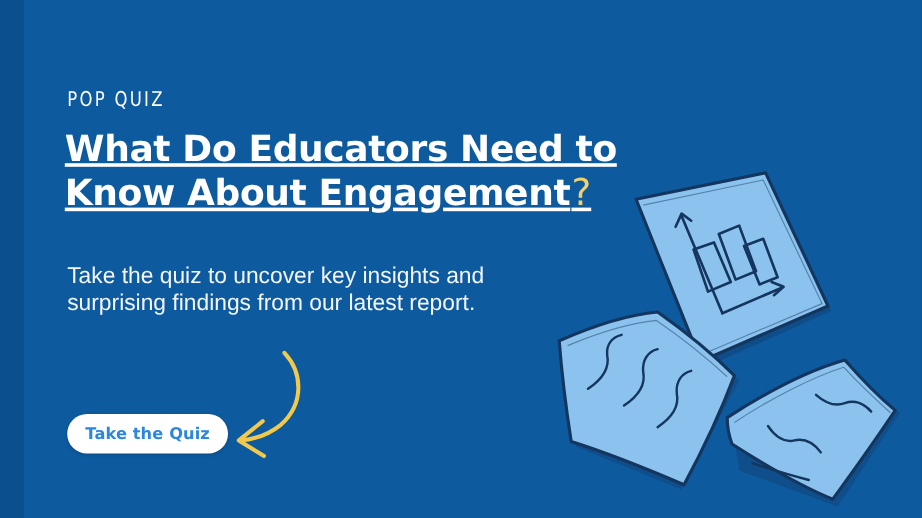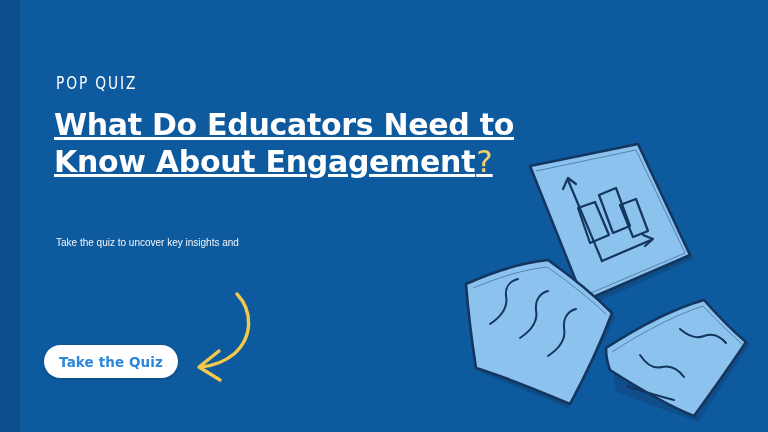--- a/index.html
+++ b/index.html
@@ -52,32 +52,32 @@
     font-family: "DejaVu Sans", sans-serif;
     font-weight: 500;
     font-size: 31px;
     letter-spacing: 0;
     margin-left: 1px;
   }
 
   .subcopy {
     position: absolute;
     left: 36px;
-    top: 232px;
+    top: 220px;
     width: 390px;
     color: #f2f6fb;
-    font-size: 10px;
+    font-size: 19px;
     font-weight: 400;
     line-height: 22px;
   }
 
   
   .cta {
     position: absolute;
-    left: 24px;
+    left: 36px;
     top: 345px;
     width: 134px;
     height: 33px;
     background: #ffffff;
     border: none;
     border-radius: 17px;
     color: #2b86e0;
     font-family: "DejaVu Sans", "Liberation Sans", sans-serif;
     font-size: 13.5px;
     font-weight: 700;
@@ -112,20 +112,21 @@
 
   <div class="eyebrow">POP QUIZ</div>
 
   <div class="headline">
     <span>What Do Educators Need to</span><br>
     <span>Know About Engagement</span><span class="qmark">?</span>
   </div>
 
   <div class="subcopy">
     <span>Take the quiz to uncover key insights and</span><br>
+    <span>surprising findings from our latest report.</span>
   </div>
 
   <button class="cta">Take the Quiz</button>
 
   <div class="arrow-wrap">
     <svg width="110" height="100" viewBox="0 0 110 100" fill="none" aria-hidden="true">
       <path d="M57 6 C 72 22, 74 48, 54 66 C 44 74, 32 78, 21 79" stroke="#f2c94c" stroke-width="3.4" stroke-linecap="round" fill="none"></path>
       <path d="M39 63 L 19 79 L 40 92" stroke="#f2c94c" stroke-width="3.4" stroke-linecap="round" stroke-linejoin="round" fill="none"></path>
     </svg>
   </div>

